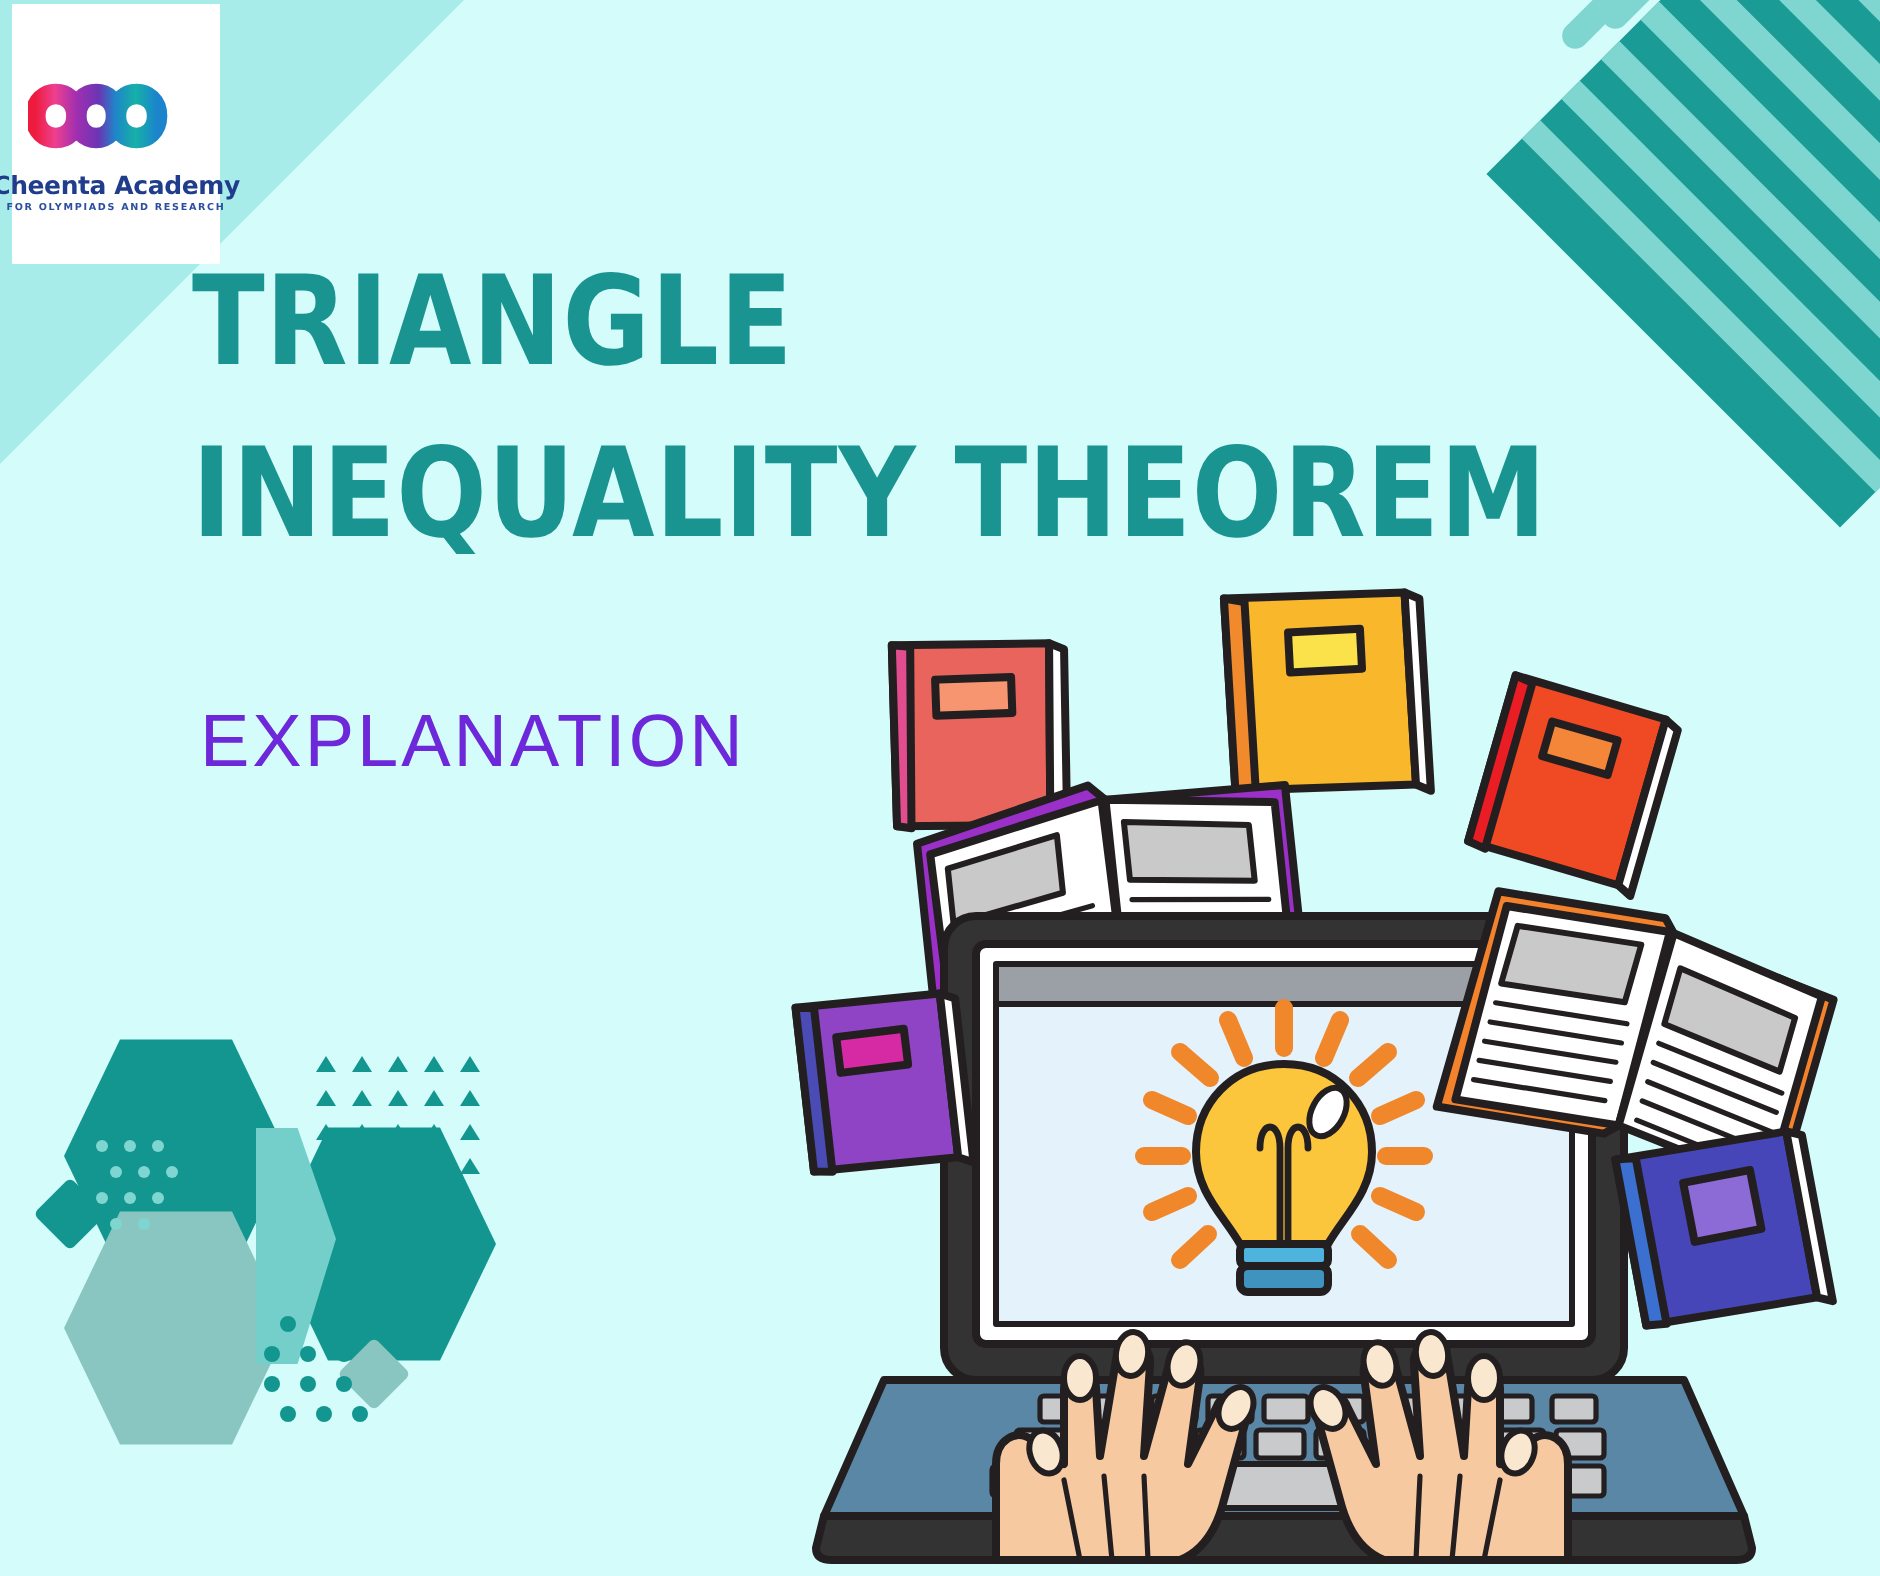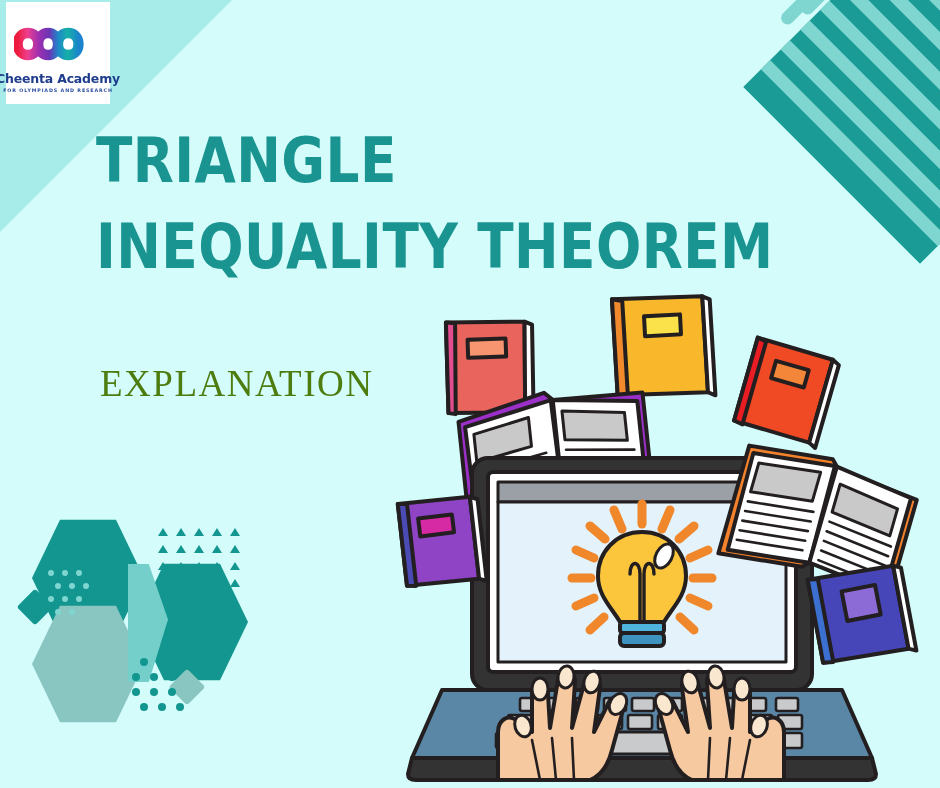--- a/index.html
+++ b/index.html
@@ -100,21 +100,21 @@
     border-right: 5px solid transparent;
     border-bottom: 8px solid #12968f;
   }
 
   
   .logo-card {
     position: absolute;
     left: 6px;
     top: 2px;
     width: 104px;
-    height: 102px;
+    height: 130px;
     background: #ffffff;
     display: flex;
     flex-direction: column;
     align-items: center;
     justify-content: center;
     box-sizing: border-box;
     padding-top: 4px;
   }
   .logo-mark { width: 88px; height: 52px; display: block; }
   .logo-name {
@@ -148,26 +148,26 @@
     line-height: 86px;
     color: #1a9490;
     letter-spacing: 0.5px;
     transform: scaleX(0.86);
     transform-origin: left top;
   }
   .title .ln { display: block; white-space: nowrap; }
   .subtitle {
     position: absolute;
     left: 100px;
-    top: 362px;
-    font-family: Liberation Serif, serif;
+    top: 350px;
+    font-family: Liberation Sans, sans-serif;
     font-weight: 400;
     font-size: 37px;
     letter-spacing: 1.5px;
-    color: #4d7c0f;
+    color: #6d28d9;
   }
 
   
   .illus {
     position: absolute;
     left: 380px;
     top: 280px;
     width: 560px;
     height: 508px;
   }

